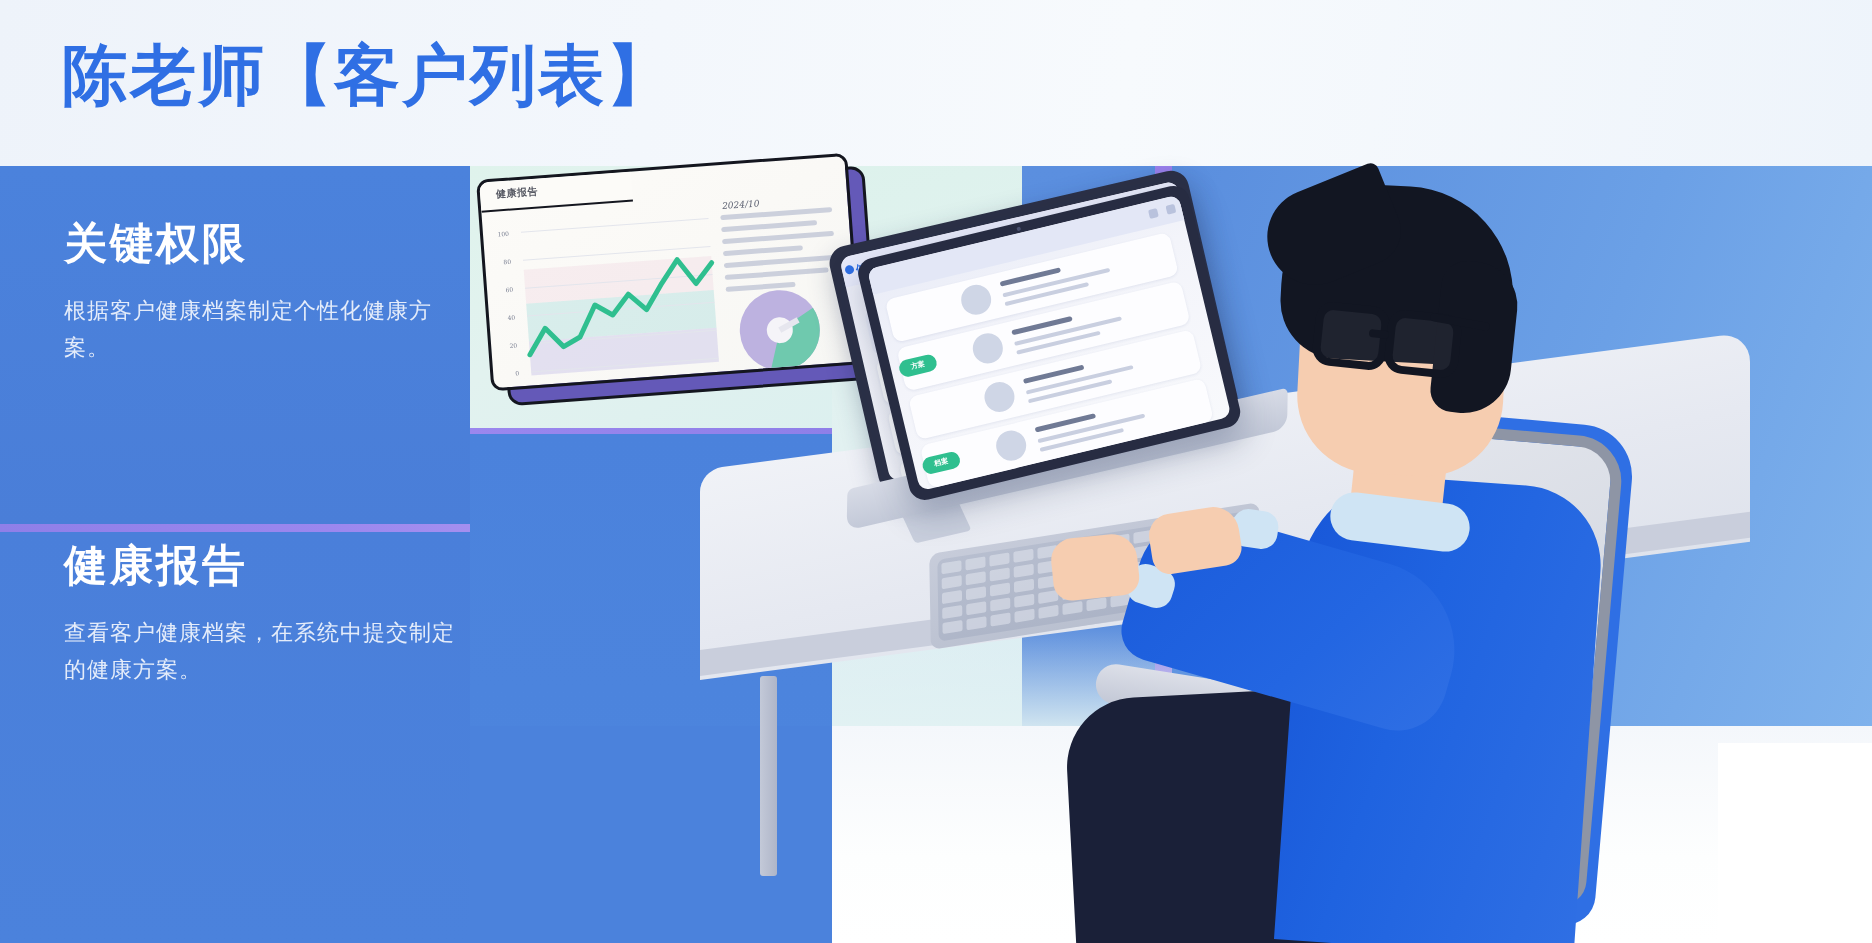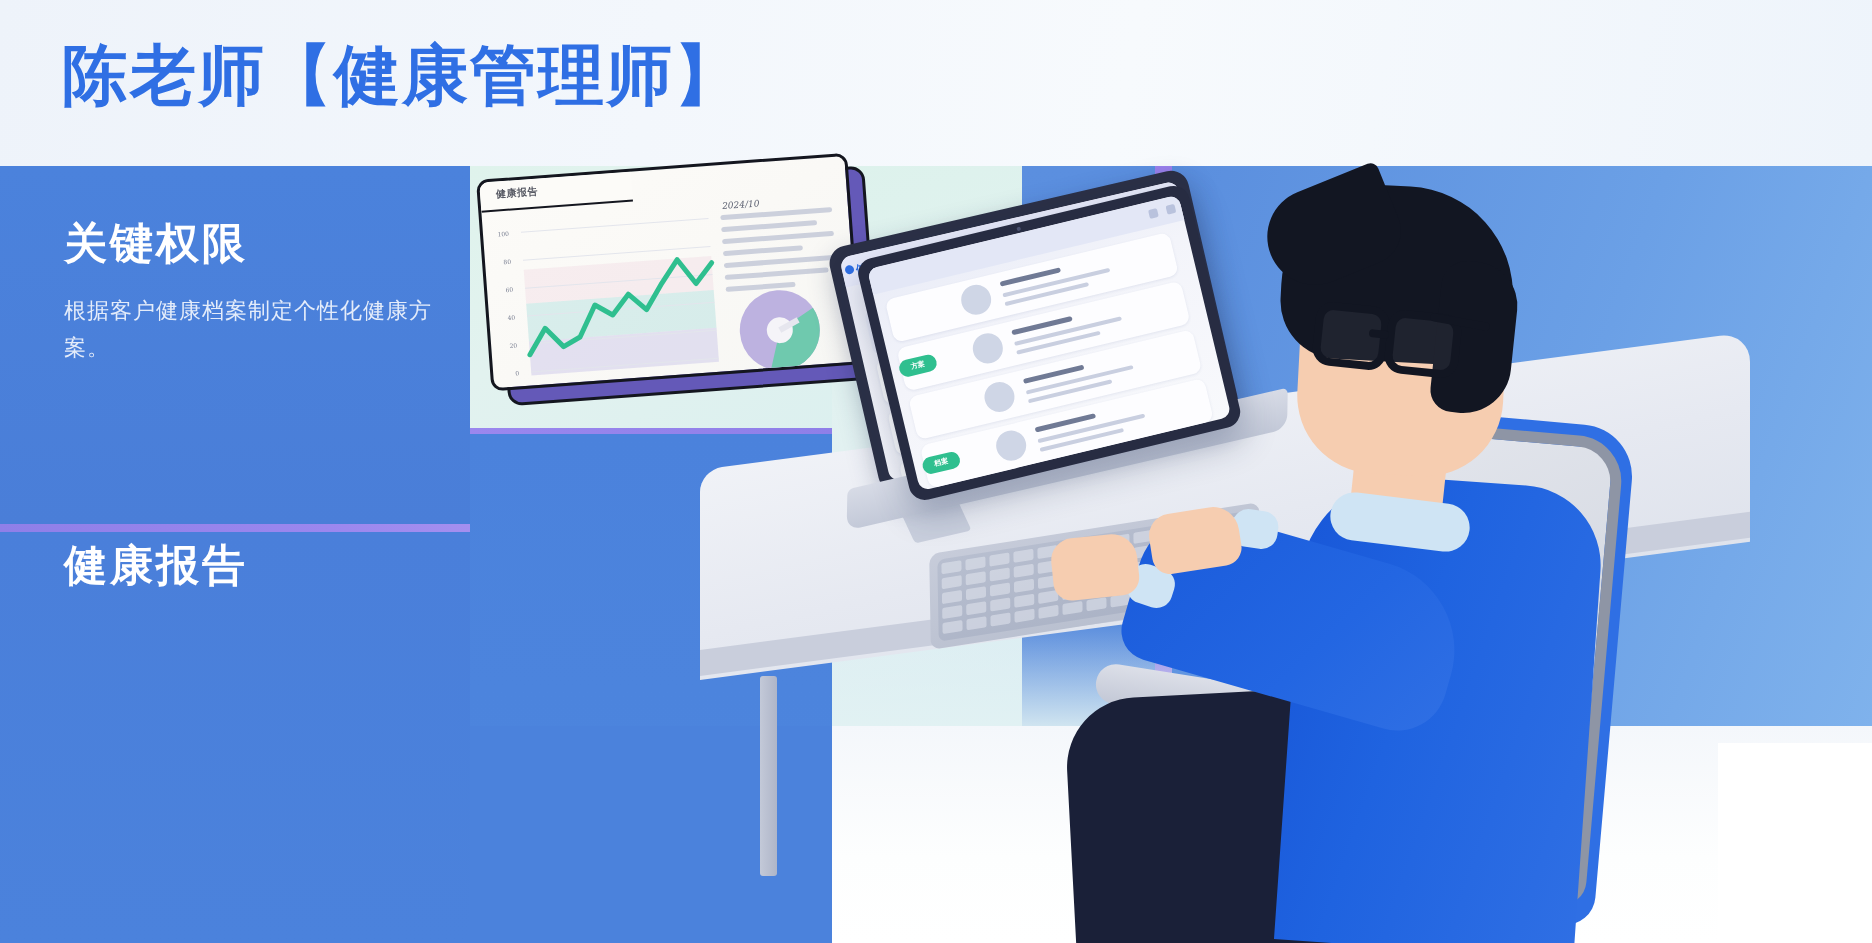--- a/index.html
+++ b/index.html
@@ -378,30 +378,31 @@
   <div class="bg-mid-lower"></div>
   <div class="bg-right-mint"></div>
   <div class="bg-right-blue-a"></div>
   <div class="bg-right-stripe"></div>
   <div class="bg-right-blue-b"></div>
   <div class="bg-mint-shadow"></div>
   <div class="bg-floor-left"></div>
   <div class="bg-floor"></div>
 
   <div class="header">
-    <div class="header-title">陈老师【健康管理师】</div>
+    <div class="header-title">陈老师【客户列表】</div>
   </div>
 
   <div class="sect" id="sect-1">
     <div class="sect-title">关键权限</div>
     <div class="sect-body">根据客户健康档案制定个性化健康方案。</div>
   </div>
 
   <div class="sect" id="sect-2">
     <div class="sect-title">健康报告</div>
+    <div class="sect-body">查看客户健康档案，在系统中提交制定的健康方案。</div>
   </div>
 
   <div class="doc-wrap">
     <div class="doc-back"></div>
     <div class="doc-card">
       <div class="doc-tab"></div>
       <div class="doc-tab-label">健康报告</div>
       <div class="doc-date">2024/10</div>
 
       <div class="chart-area">

